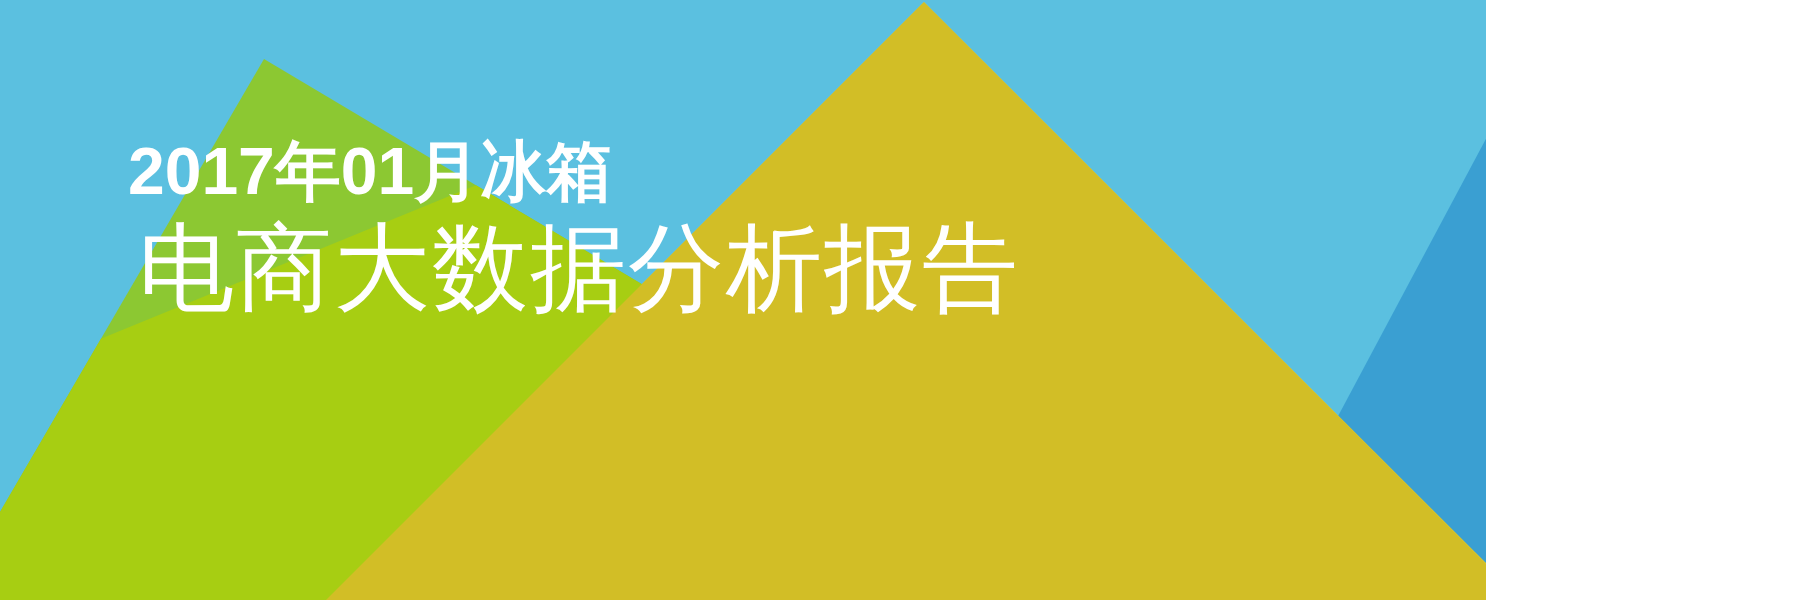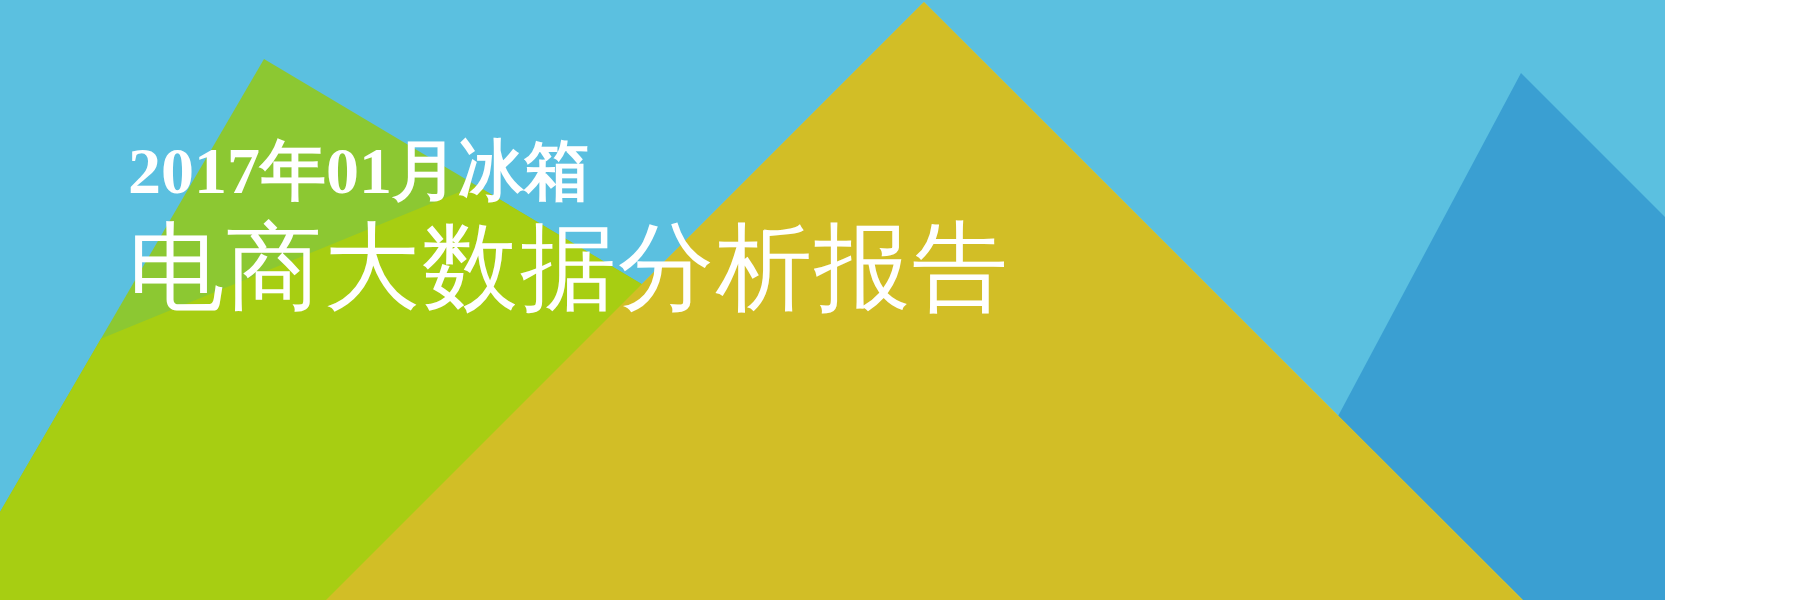--- a/index.html
+++ b/index.html
@@ -2,24 +2,24 @@
 <html><head>
 <meta charset="utf-8">
 <style>
   html, body {
     margin: 0;
     padding: 0;
     background: #ffffff;
   }
   #banner {
     position: relative;
-    width: 1665px;
+    width: 1486px;
     height: 600px;
     overflow: hidden;
-    font-family: Liberation Serif, serif;
+    font-family: Liberation Sans, sans-serif;
   }
   #bg-svg {
     position: absolute;
     top: 0; left: 0;
     width: 1800px;
     height: 600px;
     display: block;
   }
   #title-block {
     position: absolute;
@@ -39,21 +39,21 @@
     margin: 0 0 16px 0;
     padding: 0;
   }
   .title-line-2 {
     color: #ffffff;
     font-size: 96px;
     font-weight: 300;
     line-height: 1.0;
     letter-spacing: 2px;
     white-space: nowrap;
-    margin: 0;
+    margin: 10px;
     padding: 0;
   }
 </style>
 </head>
 <body>
 
 <div id="banner">
 
   <svg id="bg-svg" viewBox="0 0 1800 600" preserveAspectRatio="none">
 

